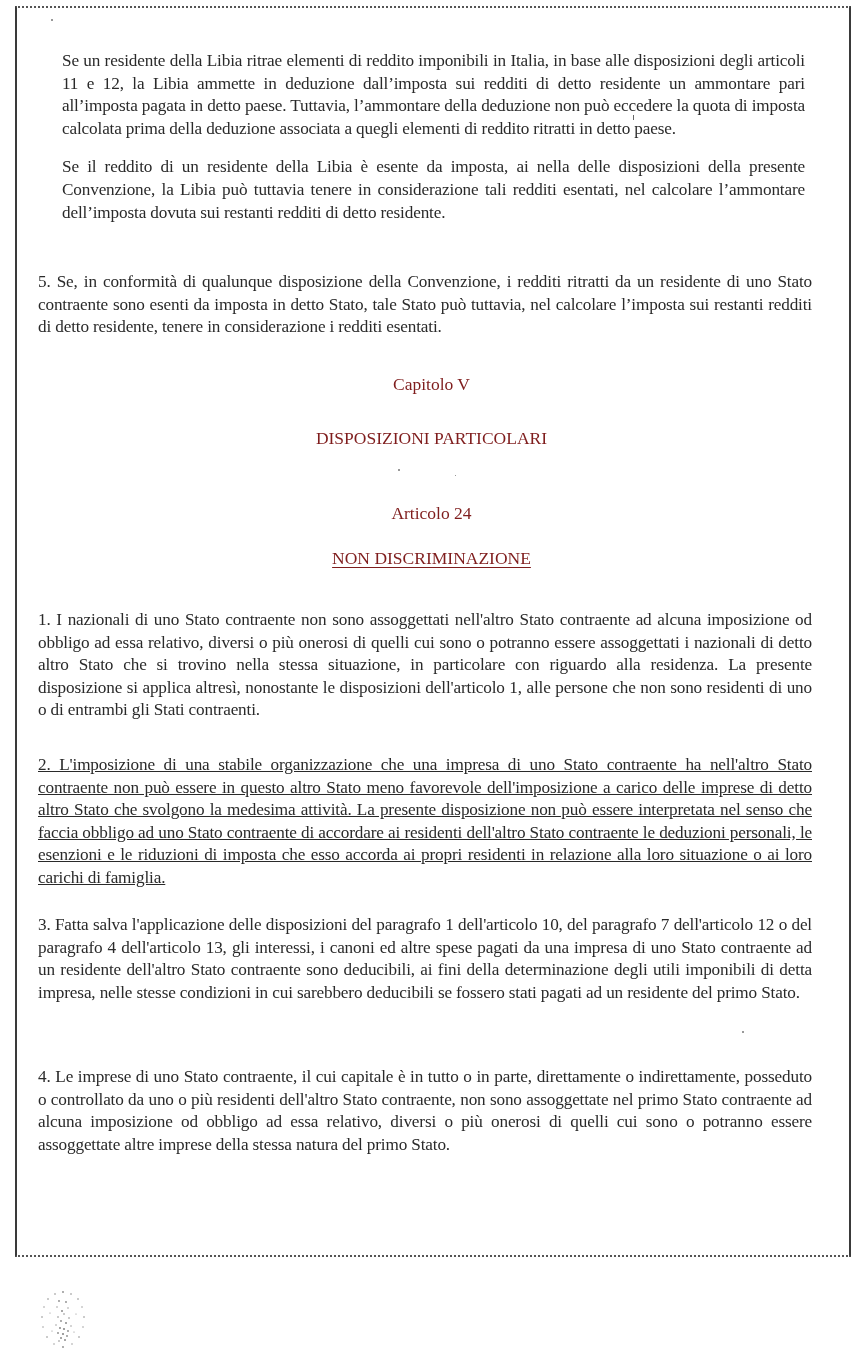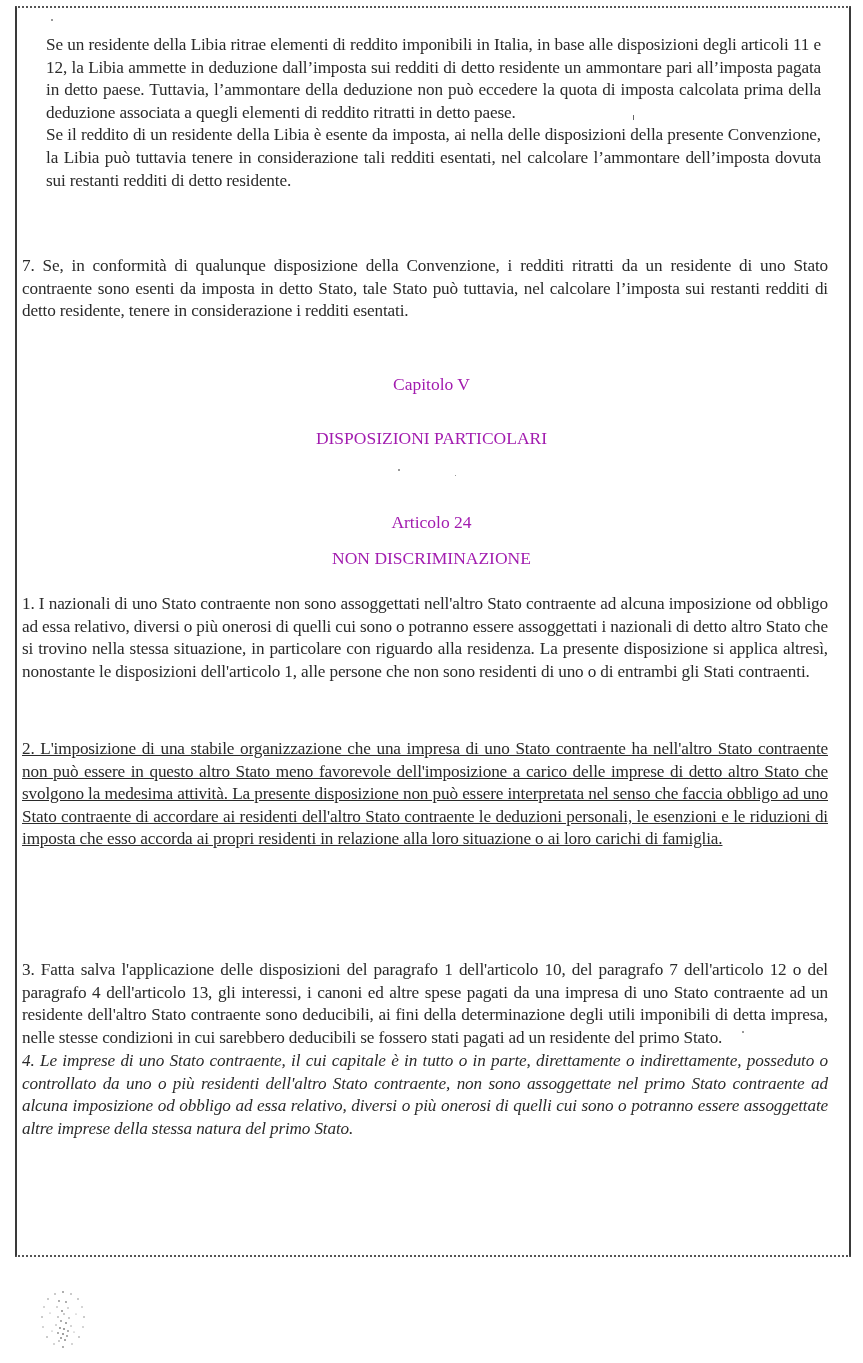--- a/index.html
+++ b/index.html
@@ -29,57 +29,58 @@
     }
     .text-block {
       position: absolute;
       font-size: 17.2px;
       line-height: 22.6px;
       text-align: justify;
       letter-spacing: -0.15px;
       word-spacing: 0px;
     }
     .text-block p {
-      margin: 0;
+      margin: 16px;
       text-align: justify;
       text-align-last: left;
     }
     #intro {
       left: 46px;
       top: 34px;
       width: 775px;
     }
     #para4-prev {
       left: 22px;
       top: 255px;
       width: 806px;
     }
     .heading {
       position: absolute;
       left: 0;
       width: 863px;
       text-align: center;
       font-size: 17.5px;
       line-height: 22px;
-      color: #a21caf;
+      color: #7f1d1d;
     }
     #chapter { top: 373px; }
     #section-title { top: 427px; }
-    #article { top: 502px; margin-top: 9px; }
+    #article { top: 502px; }
     #article-title {
       top: 547px;
     }
     #article-title span {
+      text-decoration: underline;
       text-underline-offset: 3px;
       text-decoration-thickness: 1px;
     }
     #p1 { left: 22px; top: 593px; width: 806px; font-family: Liberation Serif, serif; }
     #p2 { left: 22px; top: 738px; width: 806px; text-decoration: underline; }
-    #p3 { left: 22px; top: 959px; width: 806px; }
-    #p4 { left: 22px; top: 1050px; width: 806px; font-style: italic; }
+    #p3 { left: 22px; top: 898px; width: 806px; }
+    #p4 { left: 22px; top: 1050px; width: 806px; }
 
     .speck {
       position: absolute;
       width: 2px;
       height: 2px;
       background: #777;
       border-radius: 50%;
     }
     .seal {
       position: absolute;
@@ -104,21 +105,21 @@
 <div class="speck" style="left:398px;top:469px;"></div>
 <div class="speck" style="left:455px;top:475px;width:1px;height:1px;"></div>
 <div class="speck" style="left:742px;top:1031px;"></div>
 
 <div class="text-block" id="intro">
   <p>Se un residente della Libia ritrae elementi di reddito imponibili in Italia, in base alle disposizioni degli articoli 11 e 12, la Libia ammette in deduzione dall’imposta sui redditi di detto residente un ammontare pari all’imposta pagata in detto paese. Tuttavia, l’ammontare della deduzione non può eccedere la quota di imposta calcolata prima della deduzione associata a quegli elementi di reddito ritratti in detto paese.</p>
   <p>Se il reddito di un residente della Libia è esente da imposta, ai nella delle disposizioni della presente Convenzione, la Libia può tuttavia tenere in considerazione tali redditi esentati, nel calcolare l’ammontare dell’imposta dovuta sui restanti redditi di detto residente.</p>
 </div>
 
 <div class="text-block" id="para4-prev">
-  <p>7. Se, in conformità di qualunque disposizione della Convenzione, i redditi ritratti da un residente di uno Stato contraente  sono esenti da imposta in detto Stato, tale Stato può tuttavia, nel calcolare l’imposta sui restanti redditi di detto residente, tenere in considerazione i redditi esentati.</p>
+  <p>5. Se, in conformità di qualunque disposizione della Convenzione, i redditi ritratti da un residente di uno Stato contraente  sono esenti da imposta in detto Stato, tale Stato può tuttavia, nel calcolare l’imposta sui restanti redditi di detto residente, tenere in considerazione i redditi esentati.</p>
 </div>
 
 <div class="heading" id="chapter">Capitolo V</div>
 <div class="heading" id="section-title">DISPOSIZIONI PARTICOLARI</div>
 <div class="heading" id="article">Articolo 24</div>
 <div class="heading" id="article-title">
   <span>NON DISCRIMINAZIONE</span>
 </div>
 
 <div class="text-block" id="p1">

